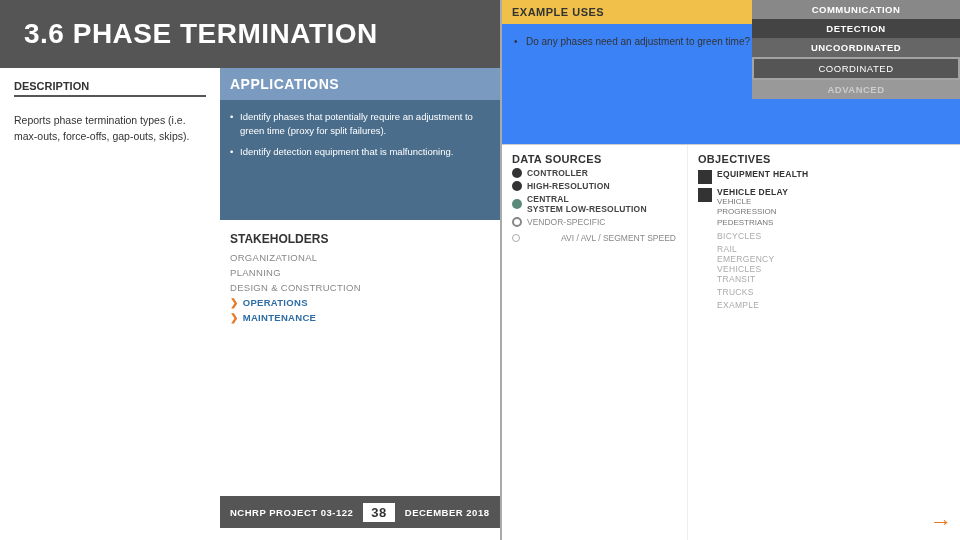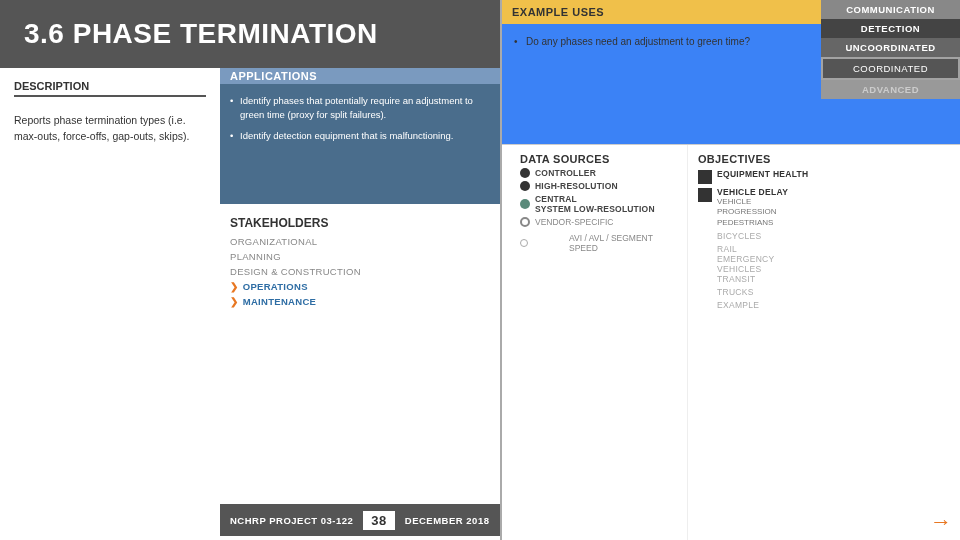--- a/index.html
+++ b/index.html
@@ -10,21 +10,21 @@
       height: 540px;
       overflow: hidden;
       font-size: 11px;
     }
 
     
     .legend-panel {
       position: absolute;
       top: 0;
       right: 0;
-      width: 139px;
+      width: 208px;
     }
     .legend-item {
       padding: 4px 8px;
       font-size: 9.5px;
       font-weight: bold;
       letter-spacing: 0.5px;
       color: #fff;
       text-align: center;
     }
     .legend-communication { background: #888; color: #fff; }
@@ -70,22 +70,22 @@
     
     .middle-col {
       width: 280px;
       display: flex;
       flex-direction: column;
     }
     .applications-header {
       background: #7a9abf;
       color: #fff;
       font-weight: bold;
-      font-size: 11px;
-      padding: 2px 10px;
+      font-size: 14px;
+      padding: 8px 10px;
       letter-spacing: 0.5px;
     }
     .applications-body {
       background: #4a6d8c;
       color: #fff;
       padding: 10px 10px;
       font-size: 9.5px;
       line-height: 1.5;
       flex: 0 0 120px;
     }
@@ -139,21 +139,21 @@
     .bottom-bar {
       background: #555;
       color: #fff;
       display: flex;
       align-items: center;
       padding: 5px 10px;
       font-size: 9.5px;
       font-weight: bold;
       letter-spacing: 0.5px;
       position: absolute;
-      bottom: 4px;
+      bottom: 12px;
       left: 0;
       width: 760px;
       height: 32px;
     }
     .page-number-box {
       background: #fff;
       color: #333;
       font-weight: bold;
       font-size: 13px;
       padding: 2px 8px;
@@ -206,21 +206,21 @@
     .lower-right {
       display: flex;
       flex-direction: row;
       flex: 1;
       border-top: 1px solid #ccc;
     }
 
     
     .data-sources-col {
       width: 185px;
-      padding: 8px 18px;
+      padding: 8px 10px;
     }
     .data-sources-label {
       font-weight: bold;
       font-size: 11px;
       color: #333;
       letter-spacing: 0.3px;
       margin-bottom: 2px;
     }
     .ds-row {
       display: flex;

